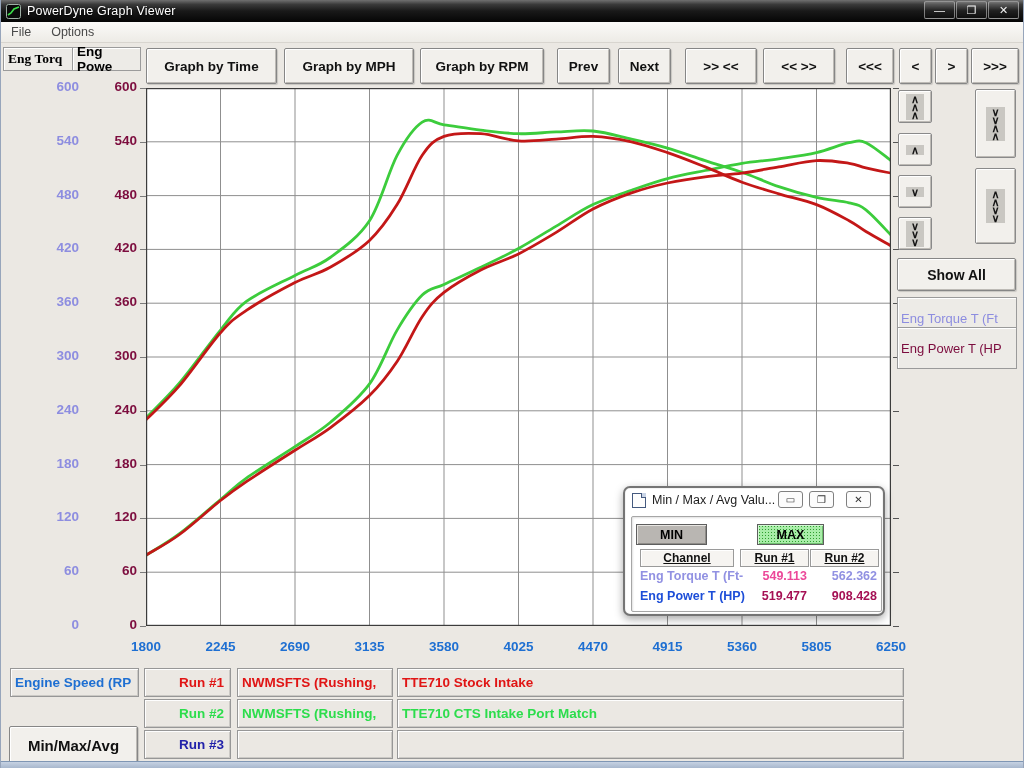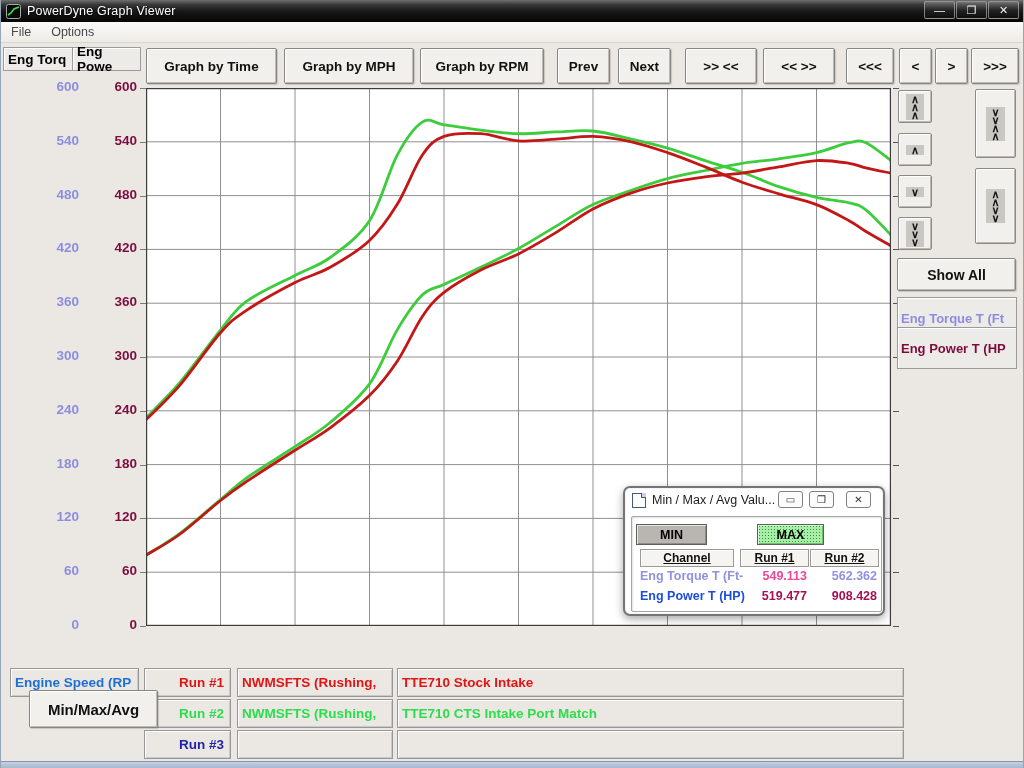--- a/index.html
+++ b/index.html
@@ -17,21 +17,21 @@
     border:1px solid rgba(210,210,210,.55);border-radius:2px;font-size:11px;color:#f2f2f2;box-sizing:border-box;}
   
   #menubar{position:absolute;left:0;top:22px;width:100%;height:20px;
     background:linear-gradient(180deg,#fbfaf8,#edebe6);border-bottom:1px solid #d8d5cf;
     display:flex;align-items:center;color:#4a4a4a;font-size:12.5px;}
   .menu-item{padding:0 10px;}
   
   .axis-tab{position:absolute;top:47px;height:24px;display:flex;align-items:center;padding-left:4px;
     font-weight:bold;font-size:13.5px;background:#edebe7;border:1px solid #9b9b9b;
     box-shadow:inset 1px 1px 0 #fff;box-sizing:border-box;}
-  #tab-torque{left:2px;width:77px;}
+  #tab-torque{left:2px;width:77px;font-family:Liberation Serif, serif;}
   #tab-power{left:71px;width:69px;}
   
   .tbtn{position:absolute;top:48px;height:36px;background:#f2f0ec;border:1px solid #868686;border-radius:2px;
     box-shadow:inset 1px 1px 0 #fff,inset -1px -1px 0 #bdbab5,1px 1px 1px rgba(0,0,0,.15);
     font-family:"Liberation Sans",sans-serif;font-weight:bold;font-size:13.5px;color:#111;box-sizing:border-box;}
   
   #axis-left{position:absolute;left:0;top:88px;width:145px;height:538px;}
   .ylab{position:absolute;width:60px;text-align:right;font-weight:bold;font-size:13.5px;}
   .tickL{position:absolute;right:0;width:6px;height:1px;background:#7a7a7a;}
   #axis-right-ticks{position:absolute;left:890px;top:88px;width:8px;height:538px;}
@@ -42,28 +42,28 @@
   #plot{position:absolute;left:145px;top:88px;width:745px;height:538px;background:#fff;}
   
   .sbtn,.tallbtn{position:absolute;background:#f2f0ec;border:1px solid #8a8a8a;border-radius:2px;
     box-shadow:inset 1px 1px 0 #fff,inset -1px -1px 0 #bdbab5;display:flex;align-items:center;justify-content:center;box-sizing:border-box;}
   .sbtn{left:897px;width:34px;height:33px;}
   .tallbtn{left:974px;width:41px;}
   .chevbox{background:#c9c7c2;display:flex;flex-direction:column;align-items:center;justify-content:center;padding:1px 5px;}
   .chev{display:block;line-height:8px;font-size:11px;font-weight:bold;color:#151515;}
   #show-all{position:absolute;left:896px;top:258px;width:119px;height:33px;font-size:14px;}
   .chanbox{position:absolute;left:896px;width:120px;height:42px;border:1px solid #9a9a9a;background:#edebe7;
-    display:flex;align-items:center;padding-left:3px;font-weight:bold;font-size:13px;
+    display:flex;align-items:center;padding-left:3px;font-weight:normal;font-size:13px;
     box-shadow:inset 1px 1px 0 #fff;box-sizing:border-box;white-space:nowrap;overflow:hidden;}
   
   .fieldbox{position:absolute;height:29px;border:1px solid #979797;box-sizing:border-box;
     box-shadow:inset 1px 1px 0 rgba(255,255,255,.95),inset -1px -1px 0 rgba(130,130,130,.3);
     display:flex;align-items:center;font-weight:bold;font-size:13.5px;white-space:nowrap;overflow:hidden;}
   #engine-speed-box{left:9px;top:668px;width:129px;}
-  #minmax-btn{position:absolute;left:8px;top:690px;width:129px;height:38px;font-size:15px;margin-left:20px;}
+  #minmax-btn{position:absolute;left:8px;top:726px;width:129px;height:38px;font-size:15px;}
   #bottom-edge{position:absolute;left:0;top:761px;width:100%;height:7px;
     background:linear-gradient(180deg,#c6d2e2,#a3b3ca);border-top:1px solid #7f96b4;}
   
   #minmax-win{position:absolute;left:622px;top:486px;width:262px;height:130px;background:#fff;
     border:2px solid #757575;border-radius:7px;box-shadow:0 3px 8px rgba(0,0,0,.35),inset 0 0 0 1px #f4f4f4;box-sizing:border-box;}
   .mm-title{position:absolute;left:0;top:0;width:100%;height:24px;display:flex;align-items:center;}
   .mm-icon{width:12px;height:13px;margin:0 6px 0 7px;border:1px solid #44597e;background:#fdfdfd;position:relative;}
   .mm-icon:after{content:"";position:absolute;right:-1px;top:-1px;width:4px;height:4px;background:#c9d4e6;border-left:1px solid #44597e;border-bottom:1px solid #44597e;}
   .mm-title-text{font-size:12.5px;color:#1c1c1c;}
   .mmbtn{width:25px;height:17px;margin-left:6px;border:1px solid #808080;border-radius:3px;background:#fcfcfc;
@@ -179,20 +179,33 @@
 
   <div id="plot"><svg width="745" height="538" viewBox="0 0 745 538">
         <path d="M74.5 0 V538 M149.0 0 V538 M223.5 0 V538 M298.0 0 V538 M372.5 0 V538 M447.0 0 V538 M521.5 0 V538 M596.0 0 V538 M670.5 0 V538 M0 53.8 H745 M0 107.6 H745 M0 161.4 H745 M0 215.2 H745 M0 269.0 H745 M0 322.8 H745 M0 376.6 H745 M0 430.4 H745 M0 484.2 H745 " stroke="#8f8f8f" stroke-width="1" fill="none"></path>
         <path d="M0.0,330.0C5.6,324.1,21.1,309.6,33.5,295.0C45.9,280.4,63.3,255.7,74.5,242.1C85.7,228.5,88.0,222.5,100.4,213.4C112.9,204.3,135.0,194.7,149.0,187.4C163.0,180.1,171.7,178.6,184.2,169.5C196.6,160.4,212.3,149.7,223.5,132.7C234.7,115.7,242.3,83.7,251.1,67.3C259.9,50.8,268.4,39.2,276.2,34.1C284.0,29.0,288.2,35.4,298.0,36.8C307.8,38.1,322.4,40.6,334.8,42.1C347.2,43.6,359.9,45.4,372.5,45.7C385.1,46.0,397.8,44.4,410.2,43.9C422.6,43.5,434.4,41.8,447.0,43.0C459.6,44.2,473.1,48.3,485.5,51.1C497.9,53.9,509.2,56.5,521.5,60.1C533.8,63.7,546.8,68.6,559.2,72.6C571.6,76.7,583.7,80.0,596.0,84.3C608.3,88.6,620.4,94.4,632.8,98.6C645.2,102.8,658.8,106.7,670.5,109.4C682.2,112.1,694.9,112.7,703.1,114.8C711.4,116.9,712.9,116.6,719.9,121.9C726.9,127.3,740.8,142.9,745.0,147.1" stroke="#3ccc3c" stroke-width="2.8" fill="none" stroke-linejoin="round" stroke-linecap="round"></path>
         <path d="M0.0,467.2C5.6,463.6,21.1,454.9,33.5,445.6C45.9,436.4,63.3,420.8,74.5,411.6C85.7,402.3,88.0,398.9,100.4,390.1C112.9,381.2,135.0,367.9,149.0,358.7C163.0,349.4,171.7,344.9,184.2,334.5C196.6,324.0,212.3,311.3,223.5,295.9C234.7,280.5,242.3,256.9,251.1,242.1C259.9,227.3,268.4,214.8,276.2,207.1C284.0,199.5,288.2,201.0,298.0,196.4C307.8,191.7,322.4,185.3,334.8,179.3C347.2,173.4,359.9,167.4,372.5,160.5C385.1,153.6,397.8,145.4,410.2,138.1C422.6,130.8,434.4,122.5,447.0,116.6C459.6,110.6,473.1,106.6,485.5,102.2C497.9,97.9,509.2,93.9,521.5,90.6C533.8,87.3,546.8,85.0,559.2,82.5C571.6,80.0,583.7,77.3,596.0,75.3C608.3,73.4,620.4,72.6,632.8,70.8C645.2,69.0,658.8,67.3,670.5,64.6C682.2,61.9,694.9,56.3,703.1,54.7C711.4,53.1,712.9,51.7,719.9,54.7C726.9,57.7,740.8,69.6,745.0,72.6" stroke="#3ccc3c" stroke-width="2.8" fill="none" stroke-linejoin="round" stroke-linecap="round"></path>
         <path d="M0.0,331.8C5.6,326.1,21.1,312.2,33.5,297.7C45.9,283.2,63.3,257.3,74.5,244.8C85.7,232.2,88.0,230.7,100.4,222.4C112.9,214.0,135.0,201.8,149.0,194.6C163.0,187.4,171.7,186.4,184.2,179.3C196.6,172.3,212.3,162.9,223.5,152.4C234.7,142.0,242.3,130.8,251.1,116.6C259.9,102.4,268.4,78.6,276.2,67.3C284.0,55.9,288.2,52.0,298.0,48.4C307.8,44.8,322.4,45.0,334.8,45.7C347.2,46.5,359.9,52.0,372.5,52.9C385.1,53.8,397.8,51.9,410.2,51.1C422.6,50.4,434.4,48.0,447.0,48.4C459.6,48.9,473.1,51.1,485.5,53.8C497.9,56.5,509.2,60.4,521.5,64.6C533.8,68.7,546.8,74.0,559.2,78.9C571.6,83.8,583.7,89.7,596.0,94.2C608.3,98.6,620.4,102.1,632.8,105.8C645.2,109.5,658.8,112.1,670.5,116.6C682.2,121.1,694.9,128.2,703.1,132.7C711.4,137.2,712.9,139.3,719.9,143.5C726.9,147.7,740.8,155.4,745.0,157.8" stroke="#c31717" stroke-width="2.8" fill="none" stroke-linejoin="round" stroke-linecap="round"></path>
         <path d="M0.0,467.2C5.6,463.7,21.1,455.7,33.5,446.5C45.9,437.4,63.3,421.3,74.5,412.5C85.7,403.6,88.0,402.0,100.4,393.6C112.9,385.3,135.0,371.2,149.0,362.3C163.0,353.3,171.7,349.0,184.2,339.8C196.6,330.7,212.3,318.6,223.5,307.6C234.7,296.5,242.3,286.6,251.1,273.5C259.9,260.3,268.4,240.2,276.2,228.7C284.0,217.1,288.2,212.2,298.0,204.4C307.8,196.7,322.4,188.4,334.8,182.0C347.2,175.6,359.9,172.2,372.5,165.9C385.1,159.6,397.8,151.8,410.2,144.4C422.6,136.9,434.4,127.6,447.0,121.0C459.6,114.5,473.1,109.2,485.5,104.9C497.9,100.6,509.2,97.7,521.5,95.0C533.8,92.4,546.8,90.4,559.2,88.8C571.6,87.1,583.7,86.8,596.0,85.2C608.3,83.5,620.4,81.0,632.8,78.9C645.2,76.8,658.8,73.2,670.5,72.6C682.2,72.0,694.9,74.1,703.1,75.3C711.4,76.5,712.9,78.2,719.9,79.8C726.9,81.4,740.8,84.3,745.0,85.2" stroke="#c31717" stroke-width="2.8" fill="none" stroke-linejoin="round" stroke-linecap="round"></path>
         <rect x="0.5" y="0.5" width="744" height="537" stroke="#3c3c3c" fill="none" stroke-width="1.4"></rect>
       </svg></div>
 
+  <div id="x-axis">
+      <span class="xlab" style="left: 110px; color: rgb(30, 111, 210);">1800</span>
+      <span class="xlab" style="left: 184.5px; color: rgb(30, 111, 210);">2245</span>
+      <span class="xlab" style="left: 259px; color: rgb(30, 111, 210);">2690</span>
+      <span class="xlab" style="left: 333.5px; color: rgb(30, 111, 210);">3135</span>
+      <span class="xlab" style="left: 408px; color: rgb(30, 111, 210);">3580</span>
+      <span class="xlab" style="left: 482.5px; color: rgb(30, 111, 210);">4025</span>
+      <span class="xlab" style="left: 557px; color: rgb(30, 111, 210);">4470</span>
+      <span class="xlab" style="left: 631.5px; color: rgb(30, 111, 210);">4915</span>
+      <span class="xlab" style="left: 706px; color: rgb(30, 111, 210);">5360</span>
+      <span class="xlab" style="left: 780.5px; color: rgb(30, 111, 210);">5805</span>
+      <span class="xlab" style="left: 855px; color: rgb(30, 111, 210);">6250</span>
+    </div>
 
   <div id="right-panel">
     <div class="sbtn" style="top:90px">
         <span class="chevbox">
           <span class="chev">∧</span>
           <span class="chev">∧</span>
           <span class="chev">∧</span>
         </span>
       </div>
     <div class="sbtn" style="top:133px">

